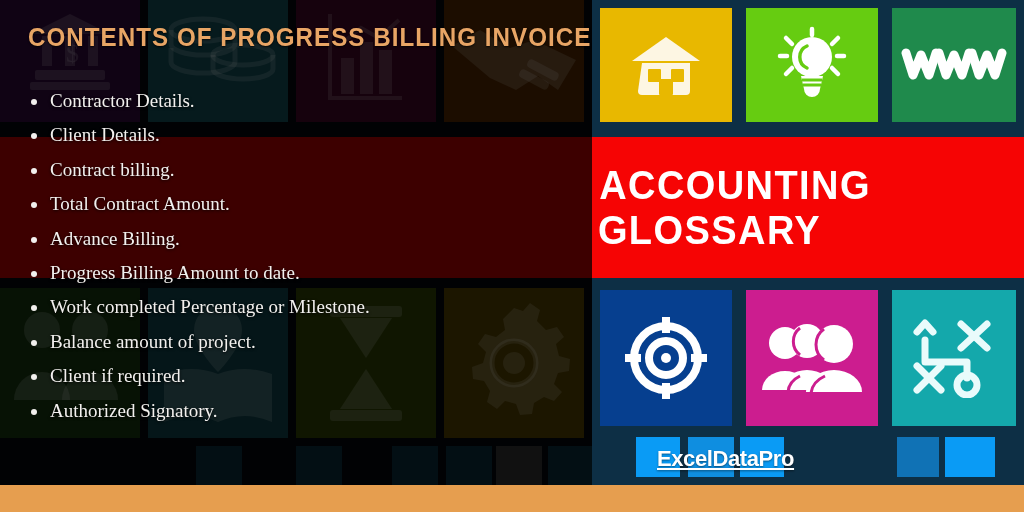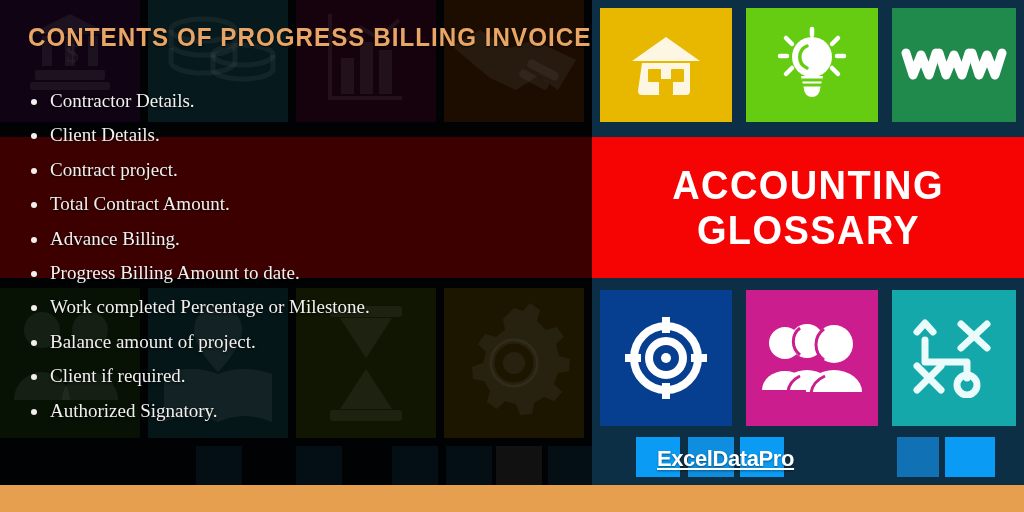--- a/index.html
+++ b/index.html
@@ -125,21 +125,21 @@
 
   #glossary-banner {
     position: absolute;
     left: 0;
     top: 137px;
     width: 432px;
     height: 141px;
     background: #f60404;
     display: flex;
     flex-direction: column;
-    align-items: center;
+    align-items: flex-start;
     justify-content: center;
   }
   .glossary-line {
     color: #ffffff;
     font-family: "Liberation Sans Narrow", "Liberation Sans", sans-serif;
     font-weight: bold;
     font-size: 40px;
     letter-spacing: 1.5px;
     line-height: 45px;
     transform: scaleX(0.95);
@@ -291,21 +291,21 @@
     <div class="bg-tile" style="left:548px; top:446px; width:44px; height:39px; background:#0a2936;"></div>
 
     <div id="left-dim"></div>
     <div id="left-red-band"></div>
 
     <div id="left-content">
       <div id="deck-title">CONTENTS OF PROGRESS BILLING INVOICE</div>
       <ul id="bullet-list">
         <li>Contractor Details.</li>
         <li>Client Details.</li>
-        <li>Contract project.</li>
+        <li>Contract billing.</li>
         <li>Total Contract Amount.</li>
         <li>Advance Billing.</li>
         <li>Progress Billing Amount to date.</li>
         <li>Work completed Percentage or Milestone.</li>
         <li>Balance amount of project.</li>
         <li>Client if required.</li>
         <li>Authorized Signatory.</li>
       </ul>
     </div>
   </div>

